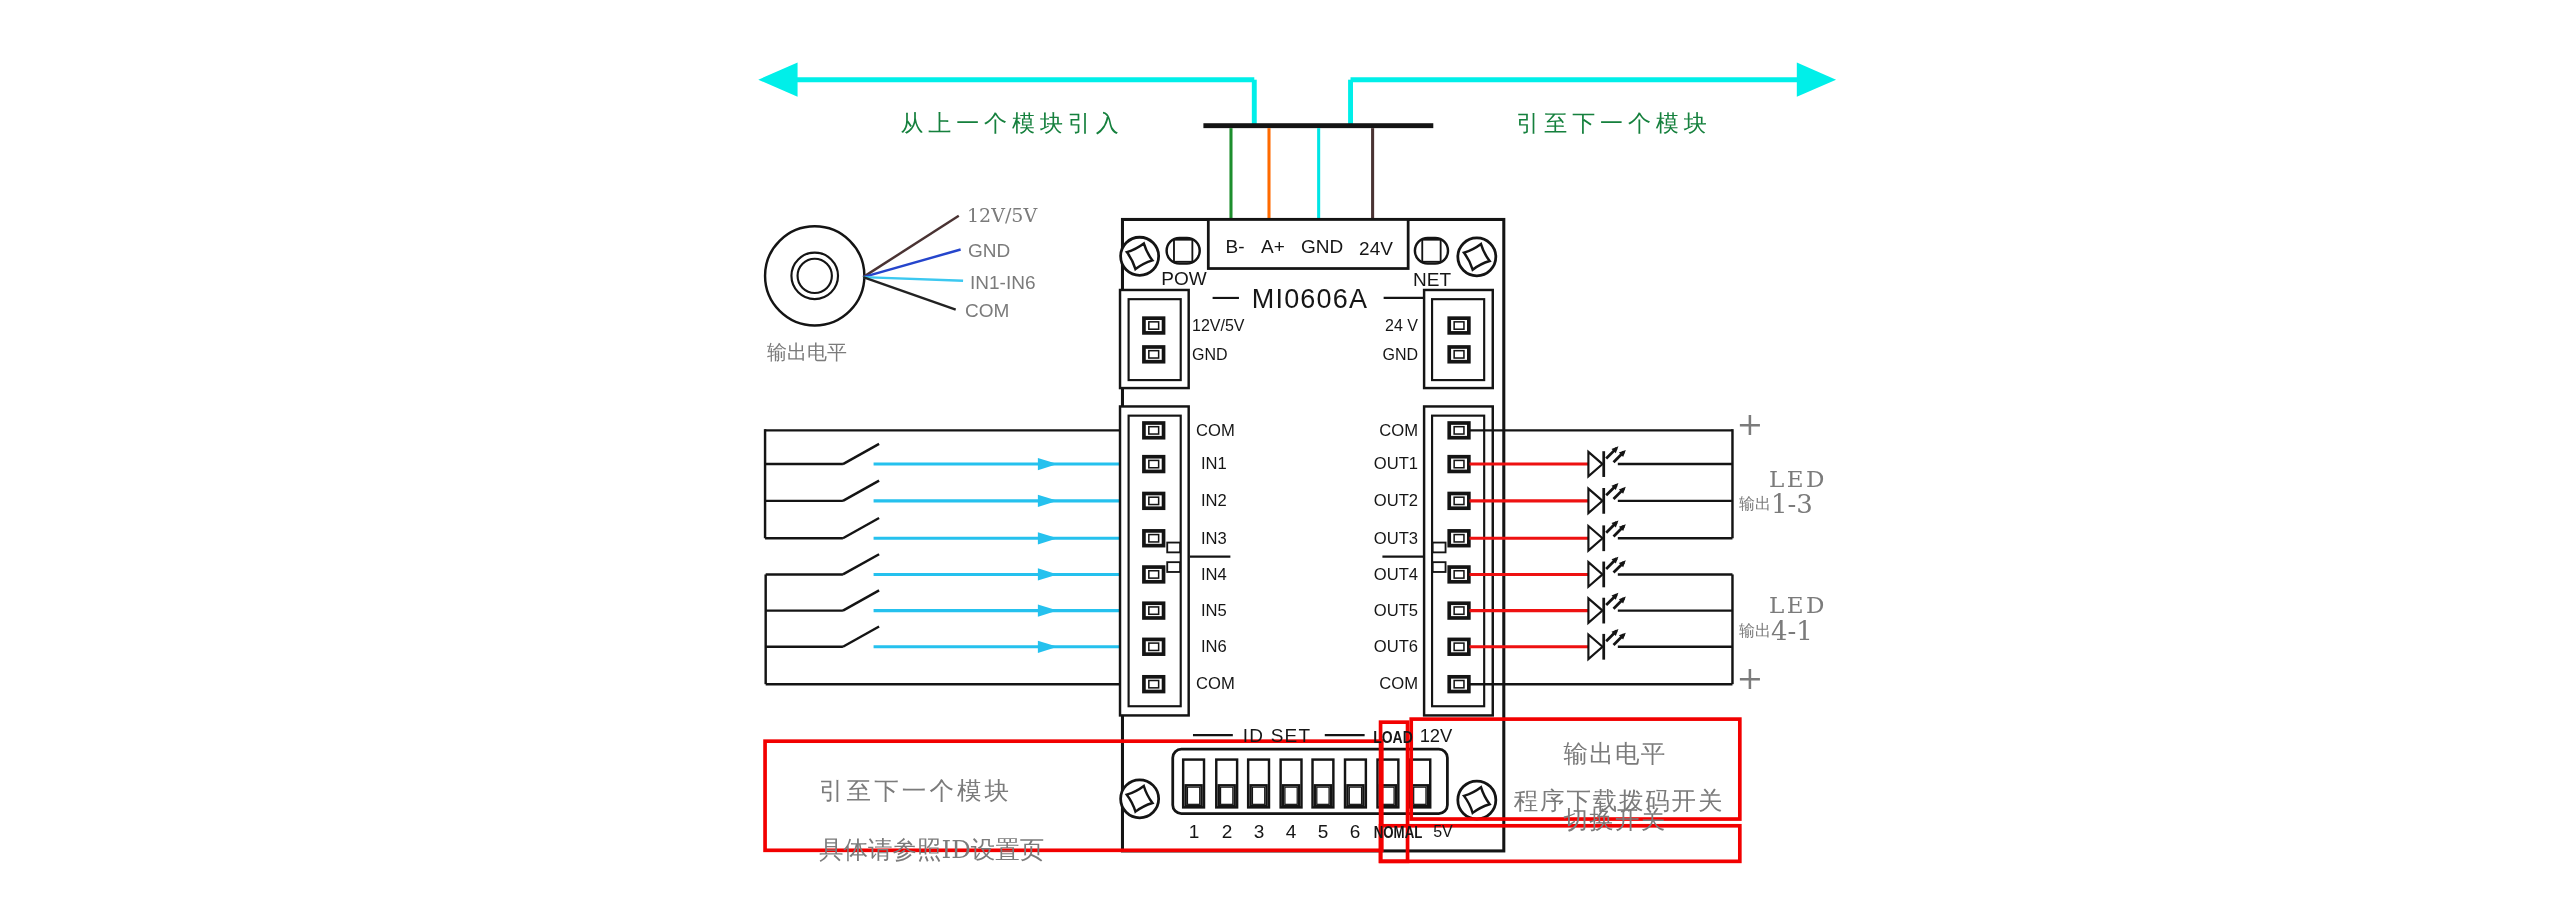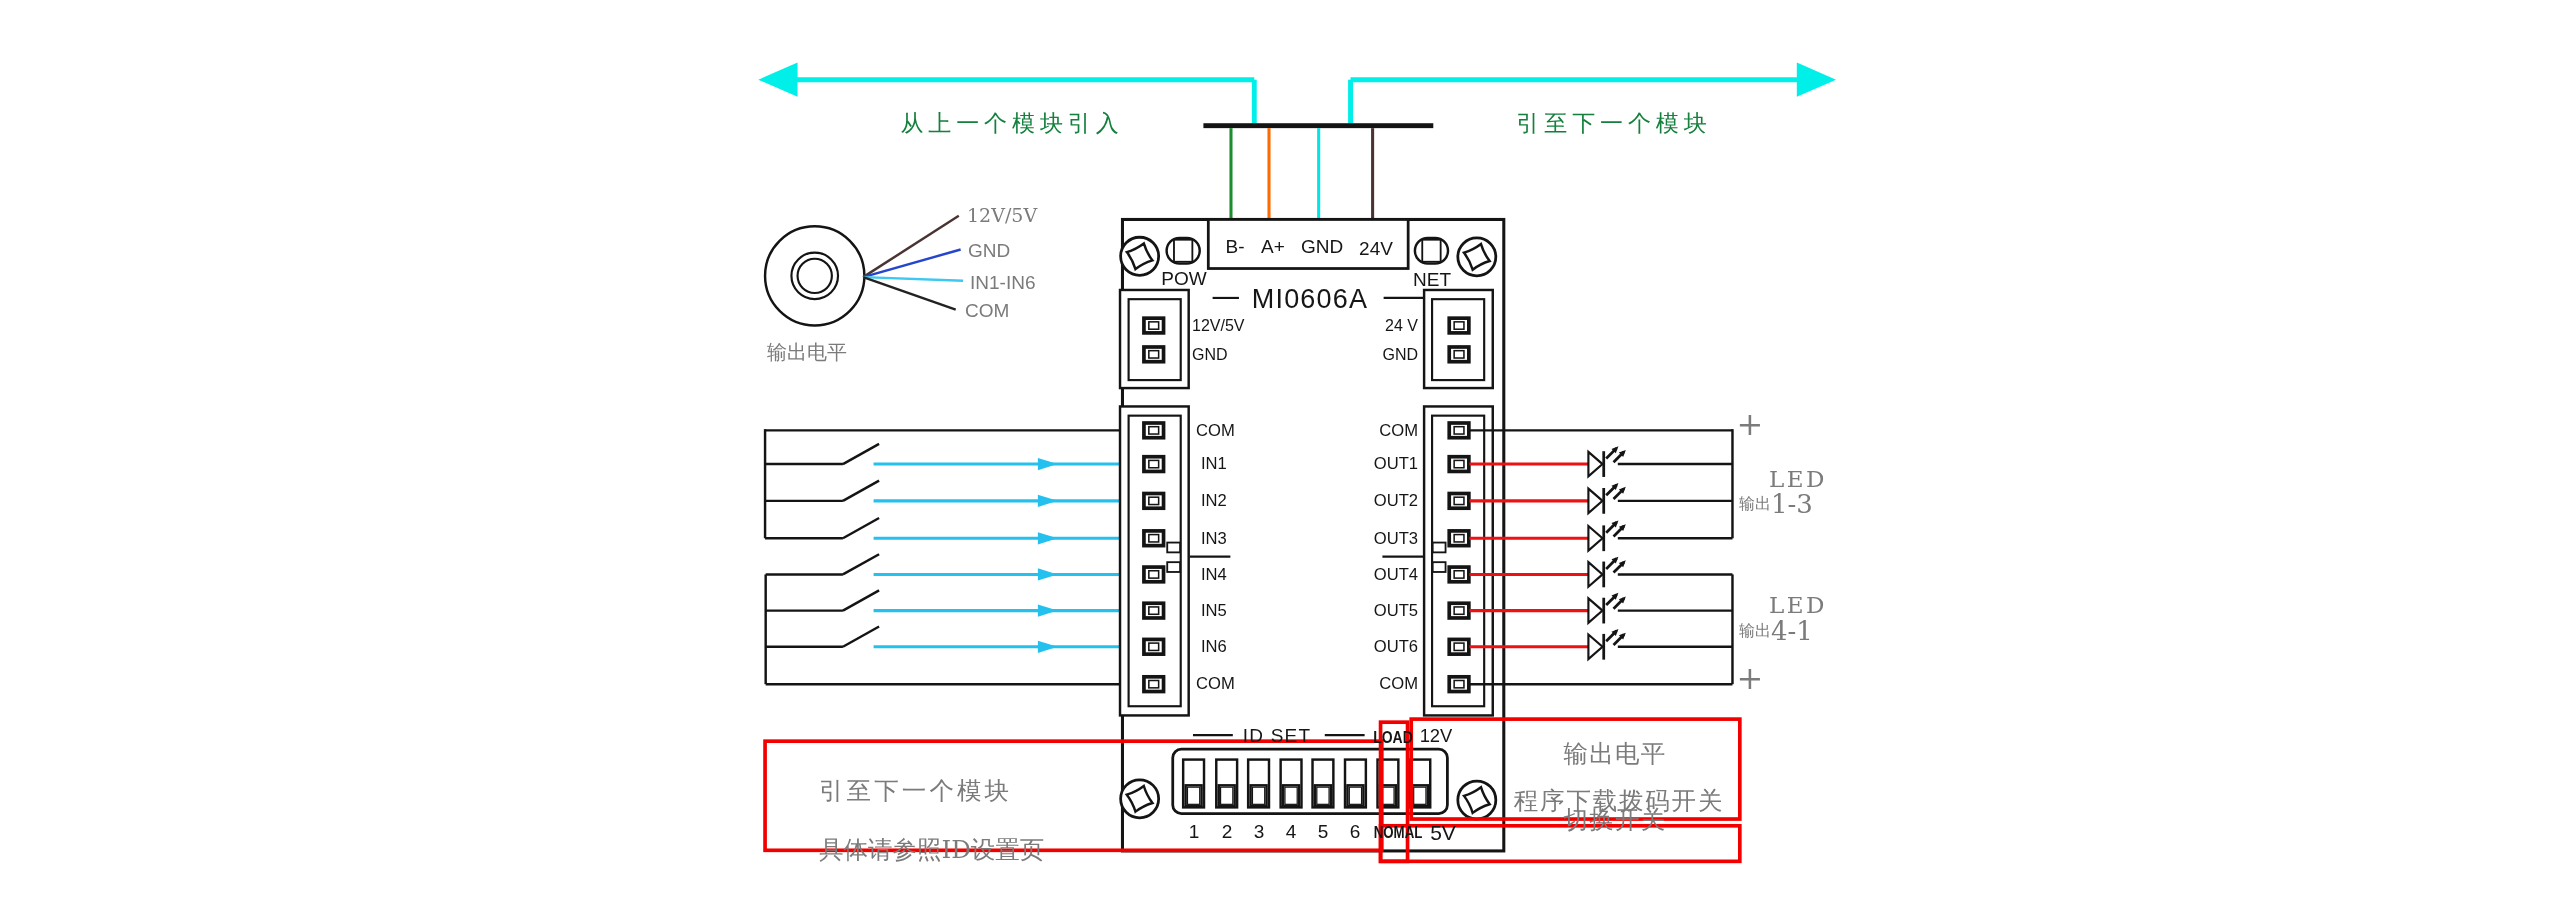--- a/index.html
+++ b/index.html
@@ -297,21 +297,21 @@
 <div class="t c blk" style="left:1277px;top:735px;font-size:19px;letter-spacing:1.2px;">ID SET</div>
 <div class="t c blk" style="left:1194px;top:831px;font-size:19px;">1</div>
 <div class="t c blk" style="left:1227px;top:831px;font-size:19px;">2</div>
 <div class="t c blk" style="left:1259px;top:831px;font-size:19px;">3</div>
 <div class="t c blk" style="left:1291px;top:831px;font-size:19px;">4</div>
 <div class="t c blk" style="left:1323px;top:831px;font-size:19px;">5</div>
 <div class="t c blk" style="left:1355px;top:831px;font-size:19px;">6</div>
 <div class="t blk bold-cond" style="left:1393px;top:737px;font-size:17px;transform:translate(-50%,-50%) scaleX(0.82);">LOAD</div>
 <div class="t c blk" style="left:1436px;top:736px;font-size:18.4px;">12V</div>
 <div class="t blk bold-cond" style="left:1398px;top:832px;font-size:17px;transform:translate(-50%,-50%) scaleX(0.78);">NOMAL</div>
-<div class="t c blk" style="left:1443px;top:832px;font-size:21px;">5V</div>
+<div class="t c blk" style="left:1443px;top:832px;font-size:16px;">5V</div>
 
 <div class="t vc gy cjk" style="left:819px;top:791px;font-size:24.5px;letter-spacing:3.1px;">引至下一个模块</div>
 <div class="t vc gy cjk" style="left:819px;top:813px;font-size:24.5px;margin-top:37px;">具体请参照ID设置页</div>
 <div class="t c gy cjk" style="left:1615px;top:754px;font-size:24.5px;letter-spacing:1.2px;">输出电平</div>
 <div class="t c gy cjk" style="left:1615px;top:820px;font-size:24.5px;letter-spacing:1.2px;">切换开关</div>
 <div class="t c gy cjk" style="left:1619px;top:801px;font-size:24.5px;letter-spacing:1.8px;">程序下载拨码开关</div>
 
 </div>
 
 

